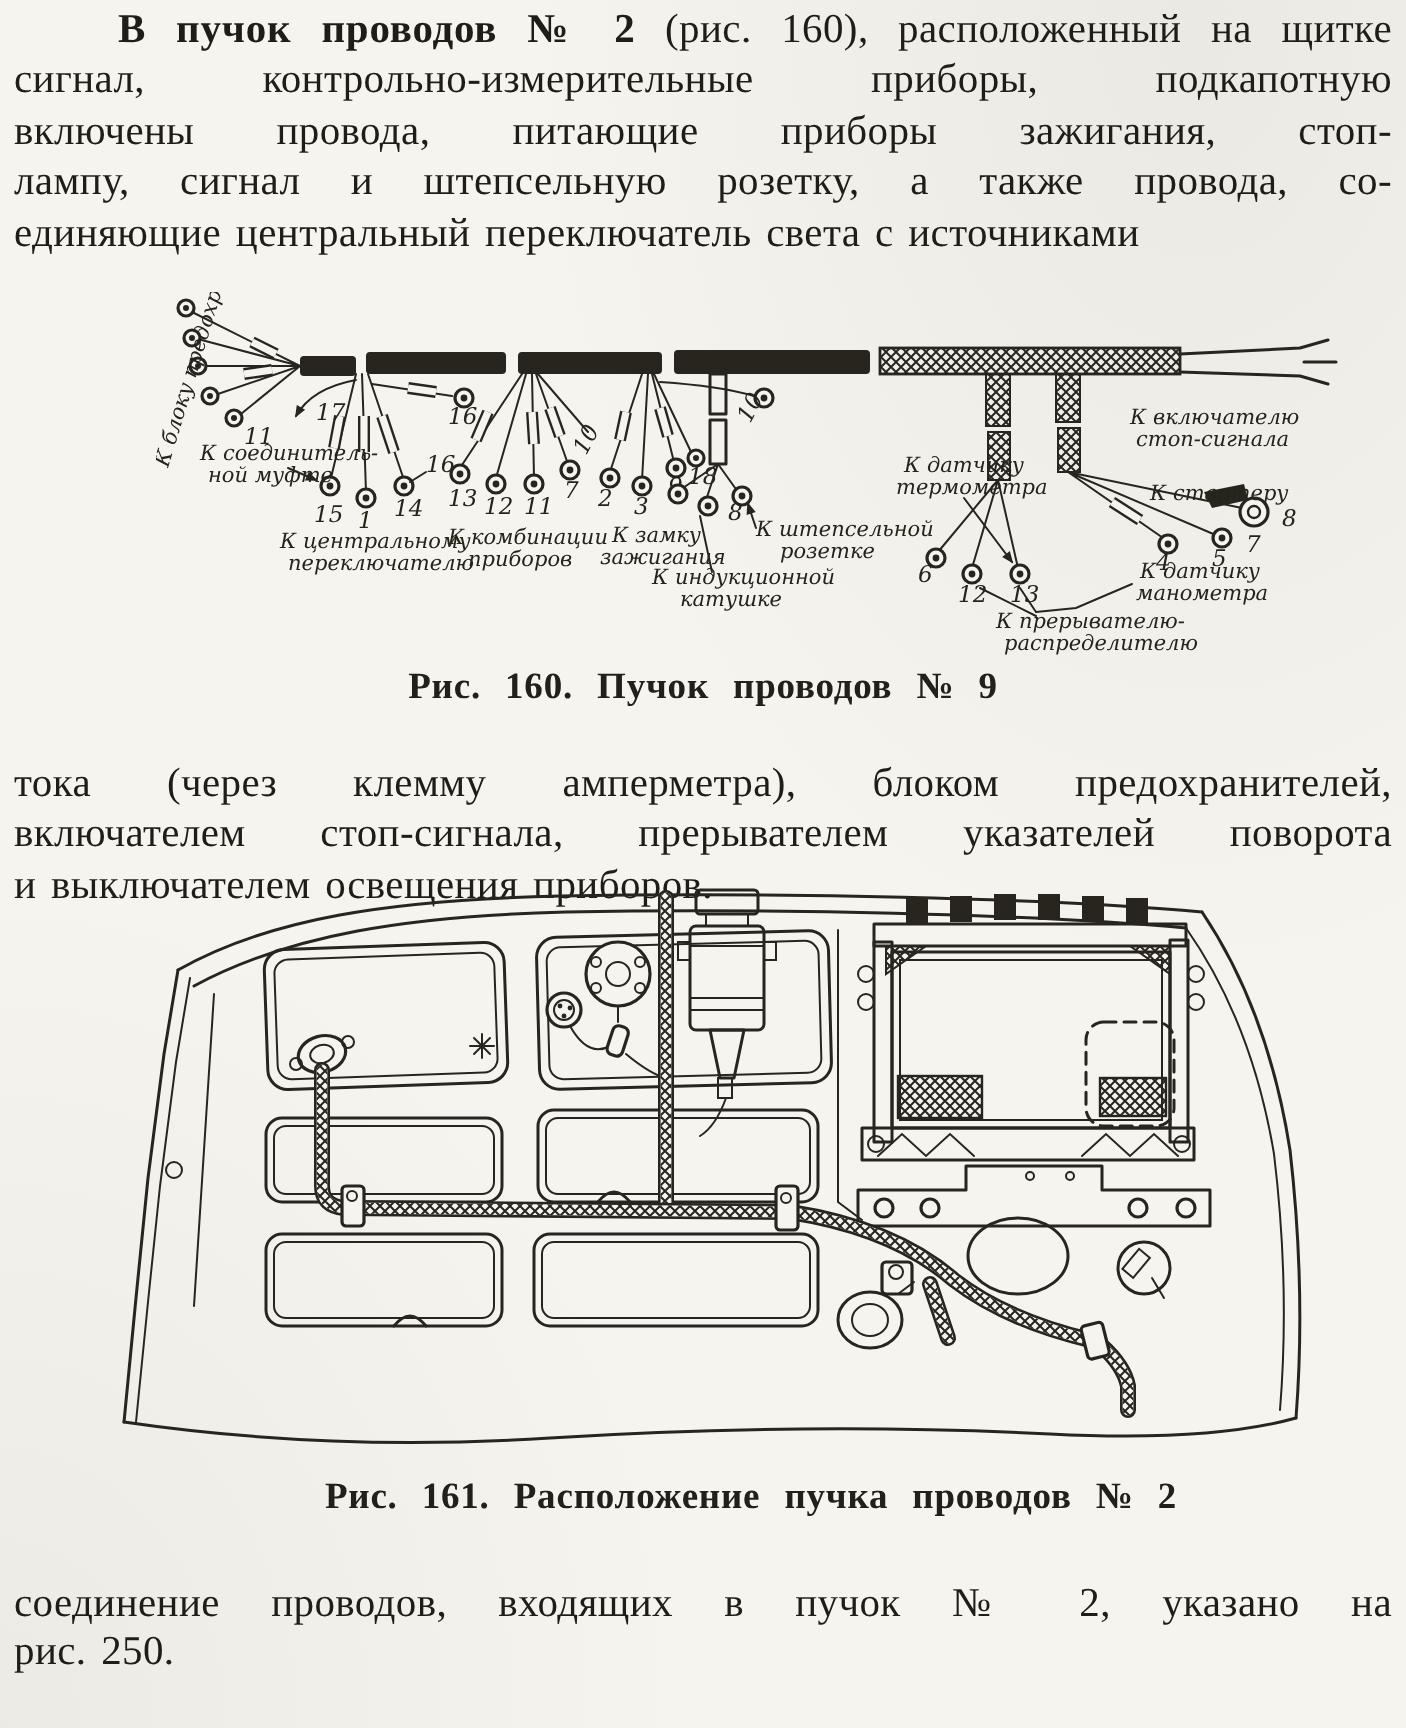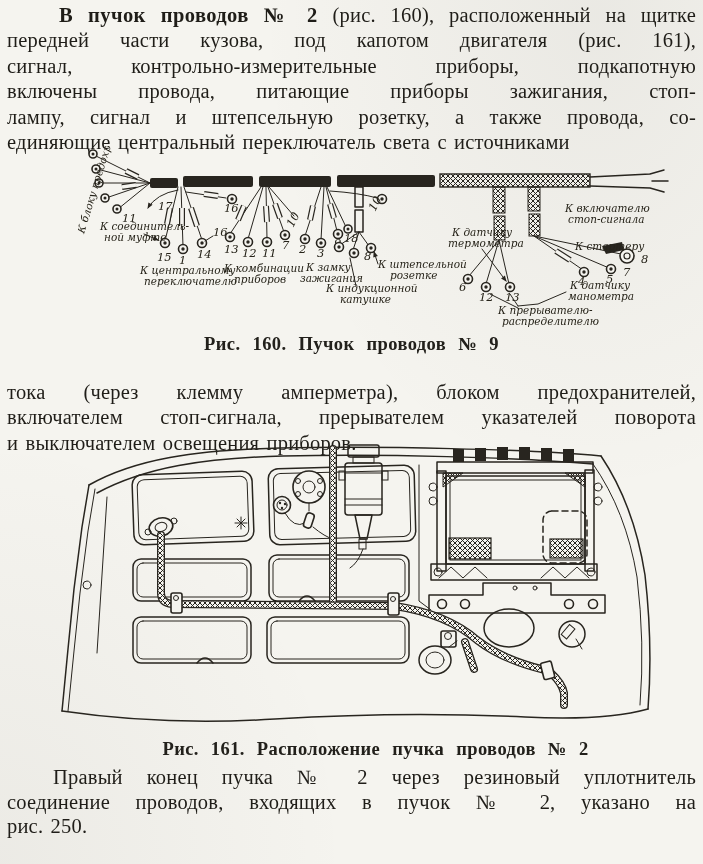--- a/index.html
+++ b/index.html
@@ -33,21 +33,20 @@
   .b3{fill:none;stroke-width:5.4;stroke-linecap:round;}
   .dash{stroke-dasharray:6 4;}
 </style>
 </head>
 <body>
 
 <div class="page">
 
   <div class="para" style="top:3px;">
     <div class="jline"><span style="padding-left:52px;"></span><span class="lead">В пучок проводов № 2</span><span> (рис. 160), расположенный на щитке</span></div>
-    <div class="jline">передней части кузова, под капотом двигателя (рис. 161),</div>
     <div class="jline">сигнал, контрольно-измерительные приборы, подкапотную</div>
     <div class="jline">включены провода, питающие приборы зажигания, стоп-</div>
     <div class="jline">лампу, сигнал и штепсельную розетку, а также провода, со-</div>
     <div class="jline jlast">единяющие центральный переключатель света с источниками</div>
   </div>
 
   <div class="figwrap" style="top:146px;left:78px;">
   <svg width="625" height="186" viewBox="0 0 625 186">
     <defs>
       <pattern id="hb2" width="5" height="5" patternUnits="userSpaceOnUse">
@@ -391,18 +390,18 @@
       <rect class="ring" x="343" y="150" width="11" height="22" rx="2"></rect>
           <circle class="th" cx="348" cy="156" r="2.5"></circle>
       <rect class="ring" x="497" y="219" width="11" height="17" rx="2" transform="rotate(-14 502 227)"></rect>
     </g>
   </svg>
   </div>
 
   <div class="cap" style="top:739px;margin-left:24px;">Рис. 161. Расположение пучка проводов № 2</div>
 
   <div class="para b4" style="top:765px;">
-    <div class="jline"><span style="padding-left:46px;"></span><span>Правый конец пучка № 2 через резиновый уплотнитель</span></div>
+    <div class="jline"><span style="padding-left:46px;"></span></div>
     <div class="jline">соединение проводов, входящих в пучок № 2, указано на</div>
     <div class="jline jlast">рис. 250.</div>
   </div>
 
 </div>
 
 </body></html>

